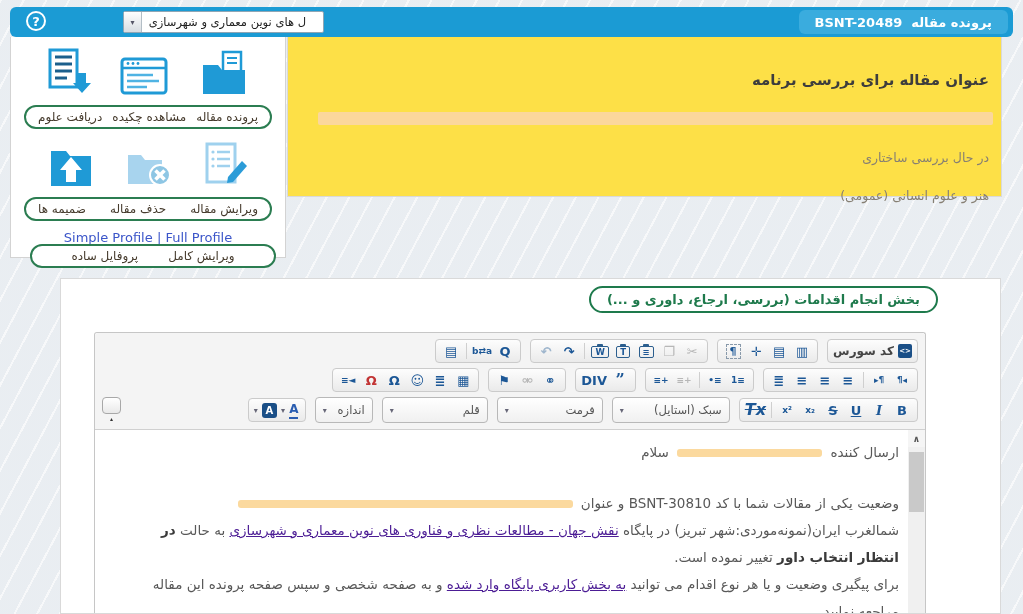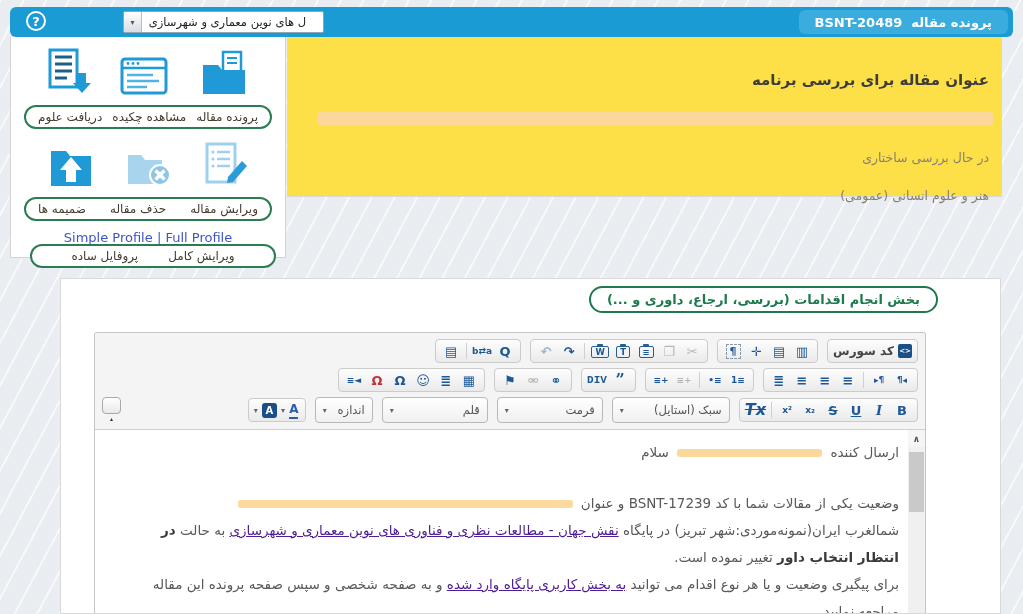--- a/index.html
+++ b/index.html
@@ -63,21 +63,21 @@
       color:#1c5796;font-size:13px;font-weight:bold;}
   .g{line-height:1;}
   .dis{color:#b7b7b7;}
   .lt{color:#9fb6cd;}
   .red{color:#c23434;}
   .small{font-size:9px;}
   .clip .g{border:1.3px solid #2b5e8e;border-radius:2px;padding:1px 3px;font-size:8.5px;position:relative;margin-top:2px;}
   .clip .g::before{content:"";position:absolute;top:-3px;left:50%;transform:translateX(-50%);
       width:6px;height:3px;background:#2b5e8e;border-radius:1px;}
   .dashbox .g{border:1px dashed #8899aa;padding:1px 3px;font-size:11px;}
-  .txt{font-size:11px;font-family:Liberation Mono, monospace;}
+  .txt{font-size:13px;}
   .bigq{font-size:16px;font-family:"DejaVu Serif",serif;}
   .rmf{font-style:italic;text-decoration:line-through;font-size:16px;}
   .strike{text-decoration:line-through;}
   .und{text-decoration:underline;}
   .ital{font-style:italic;font-family:"DejaVu Serif",serif;}
   .tb-sep{width:1px;height:16px;background:#cfcfcf;margin:0 2px;}
   .dd{display:flex;direction:ltr;align-items:center;justify-content:space-between;height:26px;box-sizing:border-box;
       background:linear-gradient(#ffffff,#f0f0f0);border:1px solid #b8b8b8;border-radius:4px;padding:0 7px;cursor:pointer;}
   .dar{font-size:8px;color:#667;}
   .dlbl{font-size:11.5px;color:#555;direction:rtl;}
@@ -406,21 +406,21 @@
             </a>
             <a class="btn">
               <span class="g">B</span>
             </a>
           </div>
         </div>
       </div>
     <div class="ed-content">
       <div class="ed-text" id="edbody">
           <p class="pgap"><span>ارسال کننده </span><span class="redact" style="width: 145px;"></span><span> سلام</span></p>
-          <p><span>وضعیت یکی از مقالات شما با کد BSNT-17239 و عنوان </span><span class="redact" style="width: 335px;"></span></p>
+          <p><span>وضعیت یکی از مقالات شما با کد BSNT-30810 و عنوان </span><span class="redact" style="width: 335px;"></span></p>
           <p><span>شمالغرب ایران(نمونه‌موردی:شهر تبریز) در پایگاه </span><span class="clink">نقش جهان - مطالعات نظری و فناوری های نوین معماری و شهرسازی</span><span> به حالت </span><span class="cbold">در انتظار انتخاب داور</span><span> تغییر نموده است.</span></p>
           <p><span>برای پیگیری وضعیت و یا هر نوع اقدام می توانید </span><span class="clink">به بخش کاربری پایگاه وارد شده</span><span> و به صفحه شخصی و سپس صفحه پرونده این مقاله مراجعه نمایید.</span></p>
         </div>
       <div class="vscroll">
         <div class="sb-up">∧</div>
         <div class="sb-thumb"></div>
       </div>
     </div>
   </div>
 </div>

